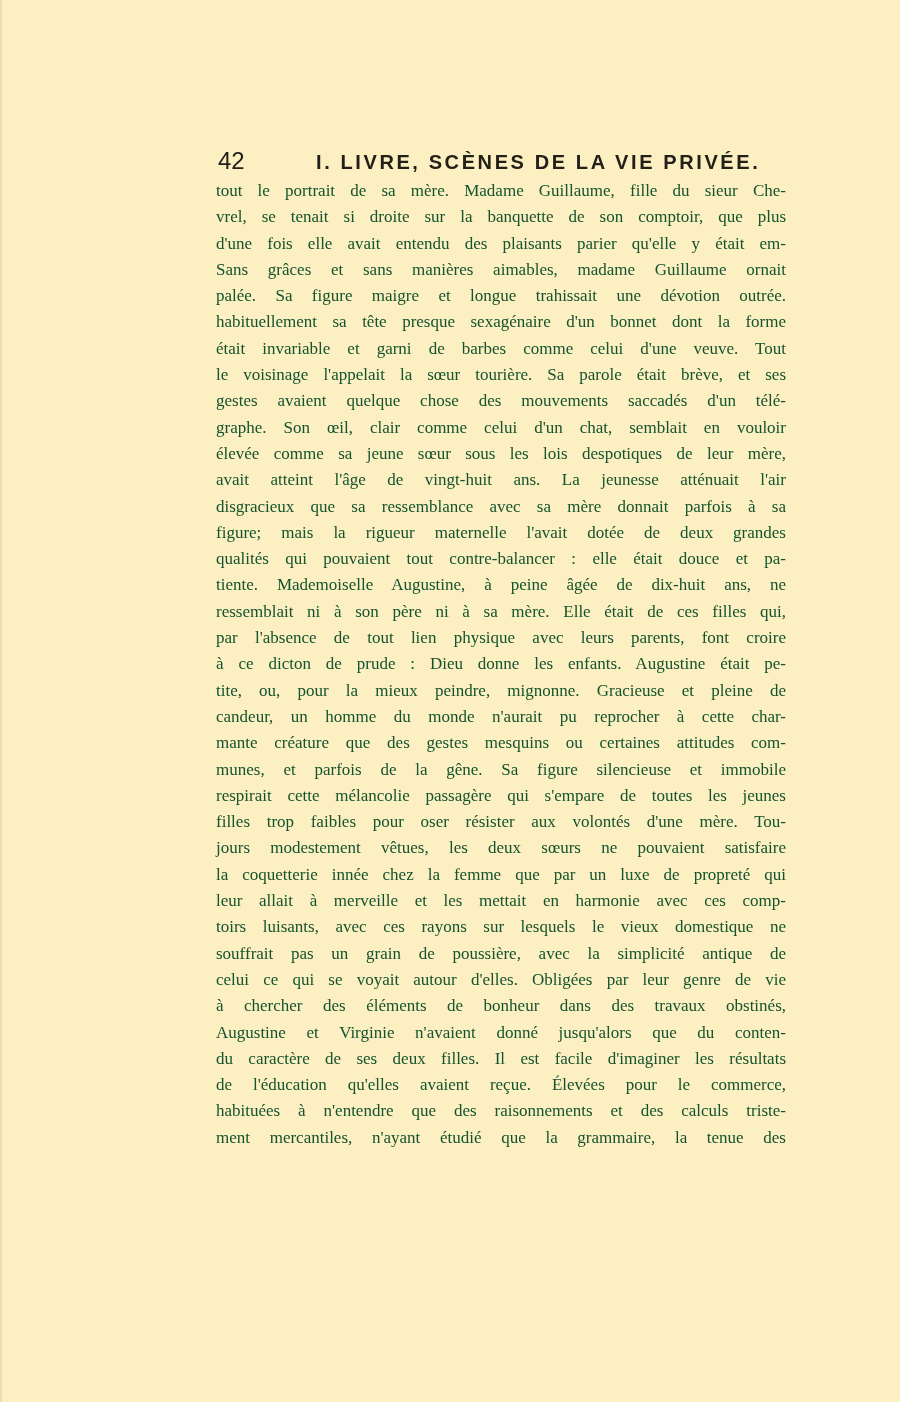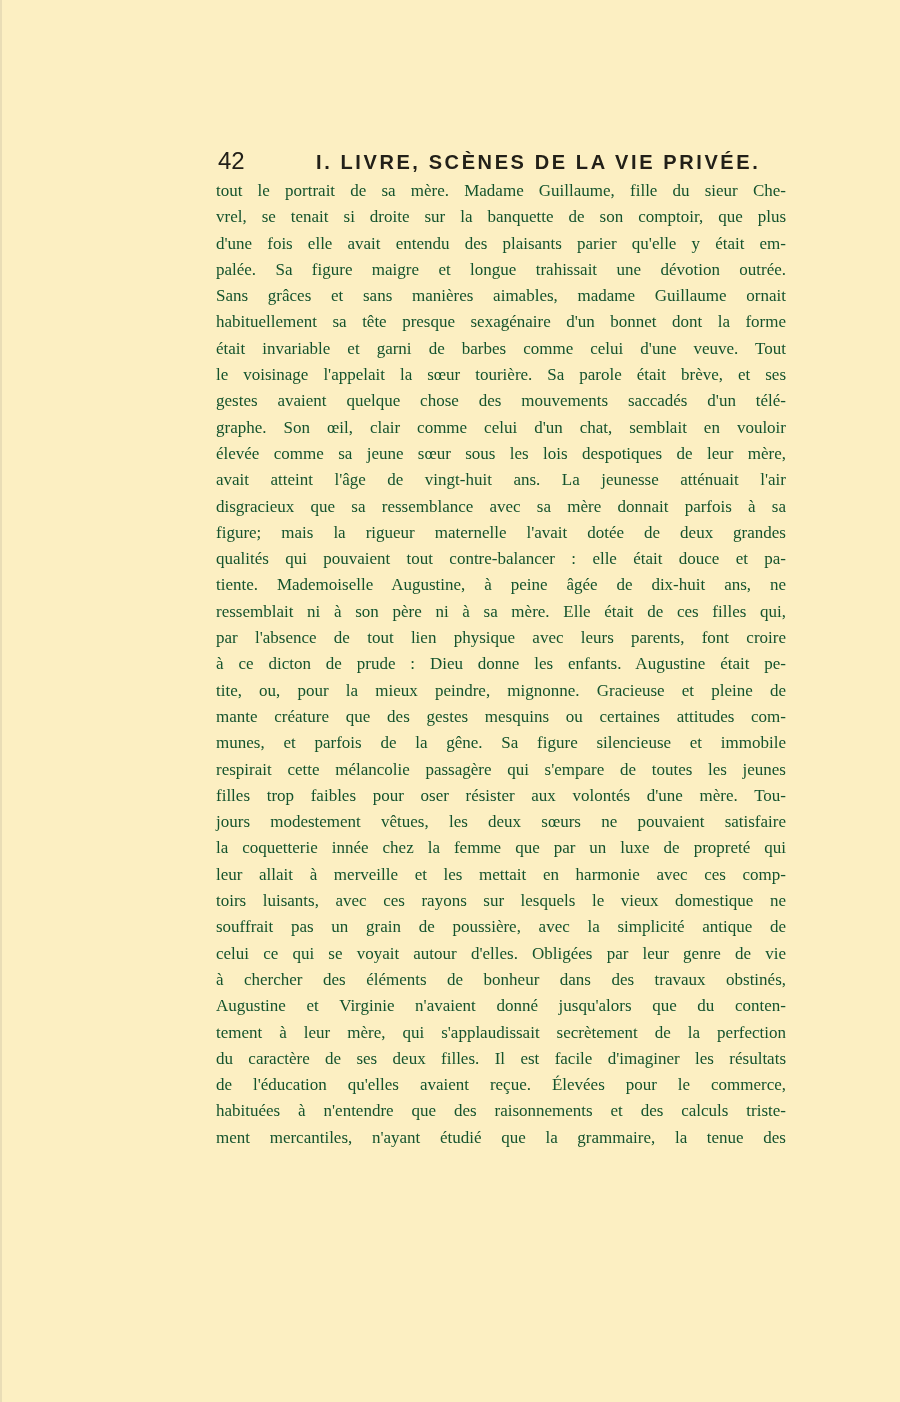--- a/index.html
+++ b/index.html
@@ -77,48 +77,48 @@
 <div class="page">
   <div class="header">
     <span class="page-number">42</span>
     <span class="running-title">I. LIVRE, SCÈNES DE LA VIE PRIVÉE.</span>
   </div>
 
   <div class="body-text">
     <span class="line">tout le portrait de sa mère. Madame Guillaume, fille du sieur Che-</span>
     <span class="line">vrel, se tenait si droite sur la banquette de son comptoir, que plus</span>
     <span class="line">d'une fois elle avait entendu des plaisants parier qu'elle y était em-</span>
+    <span class="line">Sans grâces et sans manières aimables, madame Guillaume ornait</span>
     <span class="line">palée. Sa figure maigre et longue trahissait une dévotion outrée.</span>
-    <span class="line">Sans grâces et sans manières aimables, madame Guillaume ornait</span>
     <span class="line">habituellement sa tête presque sexagénaire d'un bonnet dont la forme</span>
     <span class="line">était invariable et garni de barbes comme celui d'une veuve. Tout</span>
     <span class="line">le voisinage l'appelait la sœur tourière. Sa parole était brève, et ses</span>
     <span class="line">gestes avaient quelque chose des mouvements saccadés d'un télé-</span>
     <span class="line">graphe. Son œil, clair comme celui d'un chat, semblait en vouloir</span>
     <span class="line">élevée comme sa jeune sœur sous les lois despotiques de leur mère,</span>
     <span class="line">avait atteint l'âge de vingt-huit ans. La jeunesse atténuait l'air</span>
     <span class="line">disgracieux que sa ressemblance avec sa mère donnait parfois à sa</span>
     <span class="line">figure; mais la rigueur maternelle l'avait dotée de deux grandes</span>
     <span class="line">qualités qui pouvaient tout contre-balancer : elle était douce et pa-</span>
     <span class="line">tiente. Mademoiselle Augustine, à peine âgée de dix-huit ans, ne</span>
     <span class="line">ressemblait ni à son père ni à sa mère. Elle était de ces filles qui,</span>
     <span class="line">par l'absence de tout lien physique avec leurs parents, font croire</span>
     <span class="line">à ce dicton de prude : Dieu donne les enfants. Augustine était pe-</span>
     <span class="line">tite, ou, pour la mieux peindre, mignonne. Gracieuse et pleine de</span>
+    <span class="line">candeur, un homme du monde n'aurait pu reprocher à cette char-</span>
     <span class="line">mante créature que des gestes mesquins ou certaines attitudes com-</span>
     <span class="line">munes, et parfois de la gêne. Sa figure silencieuse et immobile</span>
     <span class="line">respirait cette mélancolie passagère qui s'empare de toutes les jeunes</span>
     <span class="line">filles trop faibles pour oser résister aux volontés d'une mère. Tou-</span>
     <span class="line">jours modestement vêtues, les deux sœurs ne pouvaient satisfaire</span>
     <span class="line">la coquetterie innée chez la femme que par un luxe de propreté qui</span>
     <span class="line">leur allait à merveille et les mettait en harmonie avec ces comp-</span>
     <span class="line">toirs luisants, avec ces rayons sur lesquels le vieux domestique ne</span>
     <span class="line">souffrait pas un grain de poussière, avec la simplicité antique de</span>
     <span class="line">celui ce qui se voyait autour d'elles. Obligées par leur genre de vie</span>
     <span class="line">à chercher des éléments de bonheur dans des travaux obstinés,</span>
     <span class="line">Augustine et Virginie n'avaient donné jusqu'alors que du conten-</span>
-    <span class="line">tement à leur mère, qui s'applaudissait secrètement de la perfection</span>
     <span class="line">du caractère de ses deux filles. Il est facile d'imaginer les résultats</span>
     <span class="line">de l'éducation qu'elles avaient reçue. Élevées pour le commerce,</span>
     <span class="line">habituées à n'entendre que des raisonnements et des calculs triste-</span>
     <span class="line last">ment mercantiles, n'ayant étudié que la grammaire, la tenue des</span>
   </div>
 </div>
 
 </body></html>

